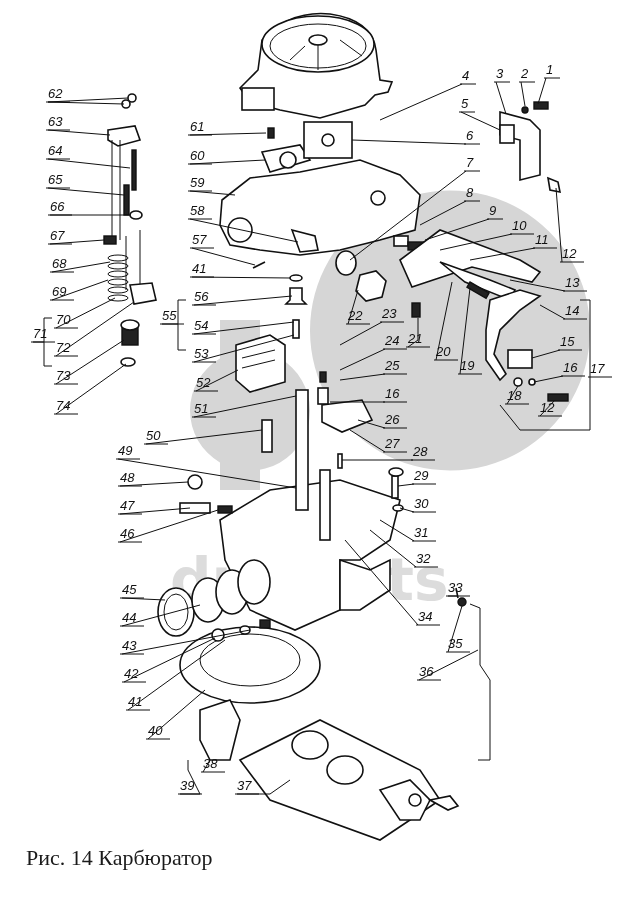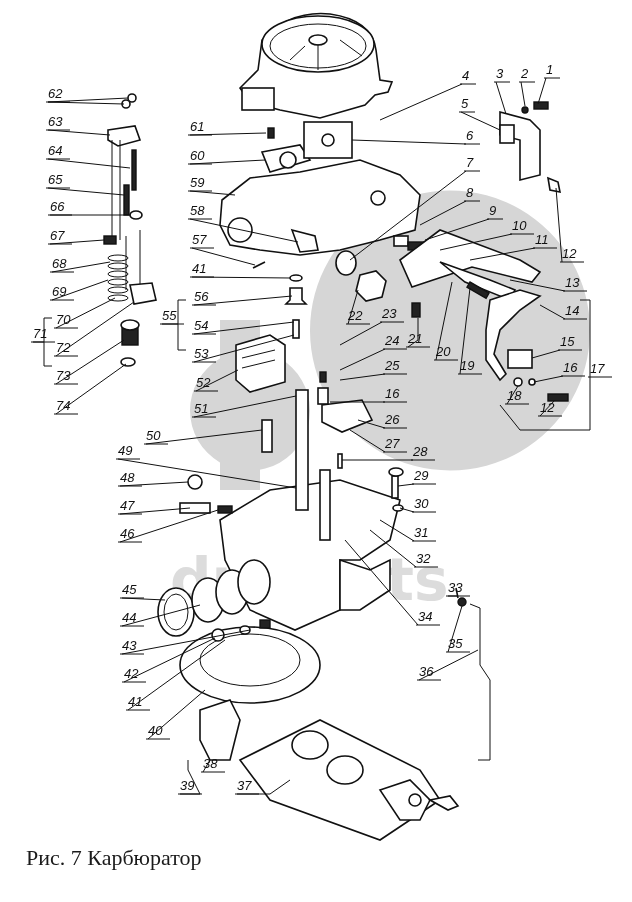--- a/index.html
+++ b/index.html
@@ -541,13 +541,13 @@
         <text class="lbl" x="56" y="380">73</text>
         <line class="ul" x1="54" x2="78" y1="384" y2="384"></line>
       </g>
       <g>
         <text class="lbl" x="56" y="410">74</text>
         <line class="ul" x1="54" x2="78" y1="414" y2="414"></line>
       </g>
     </g>
 </svg>
 
-<div id="caption">Рис. 7 Карбюратор</div>
+<div id="caption">Рис. 14 Карбюратор</div>
 
 </body></html>

